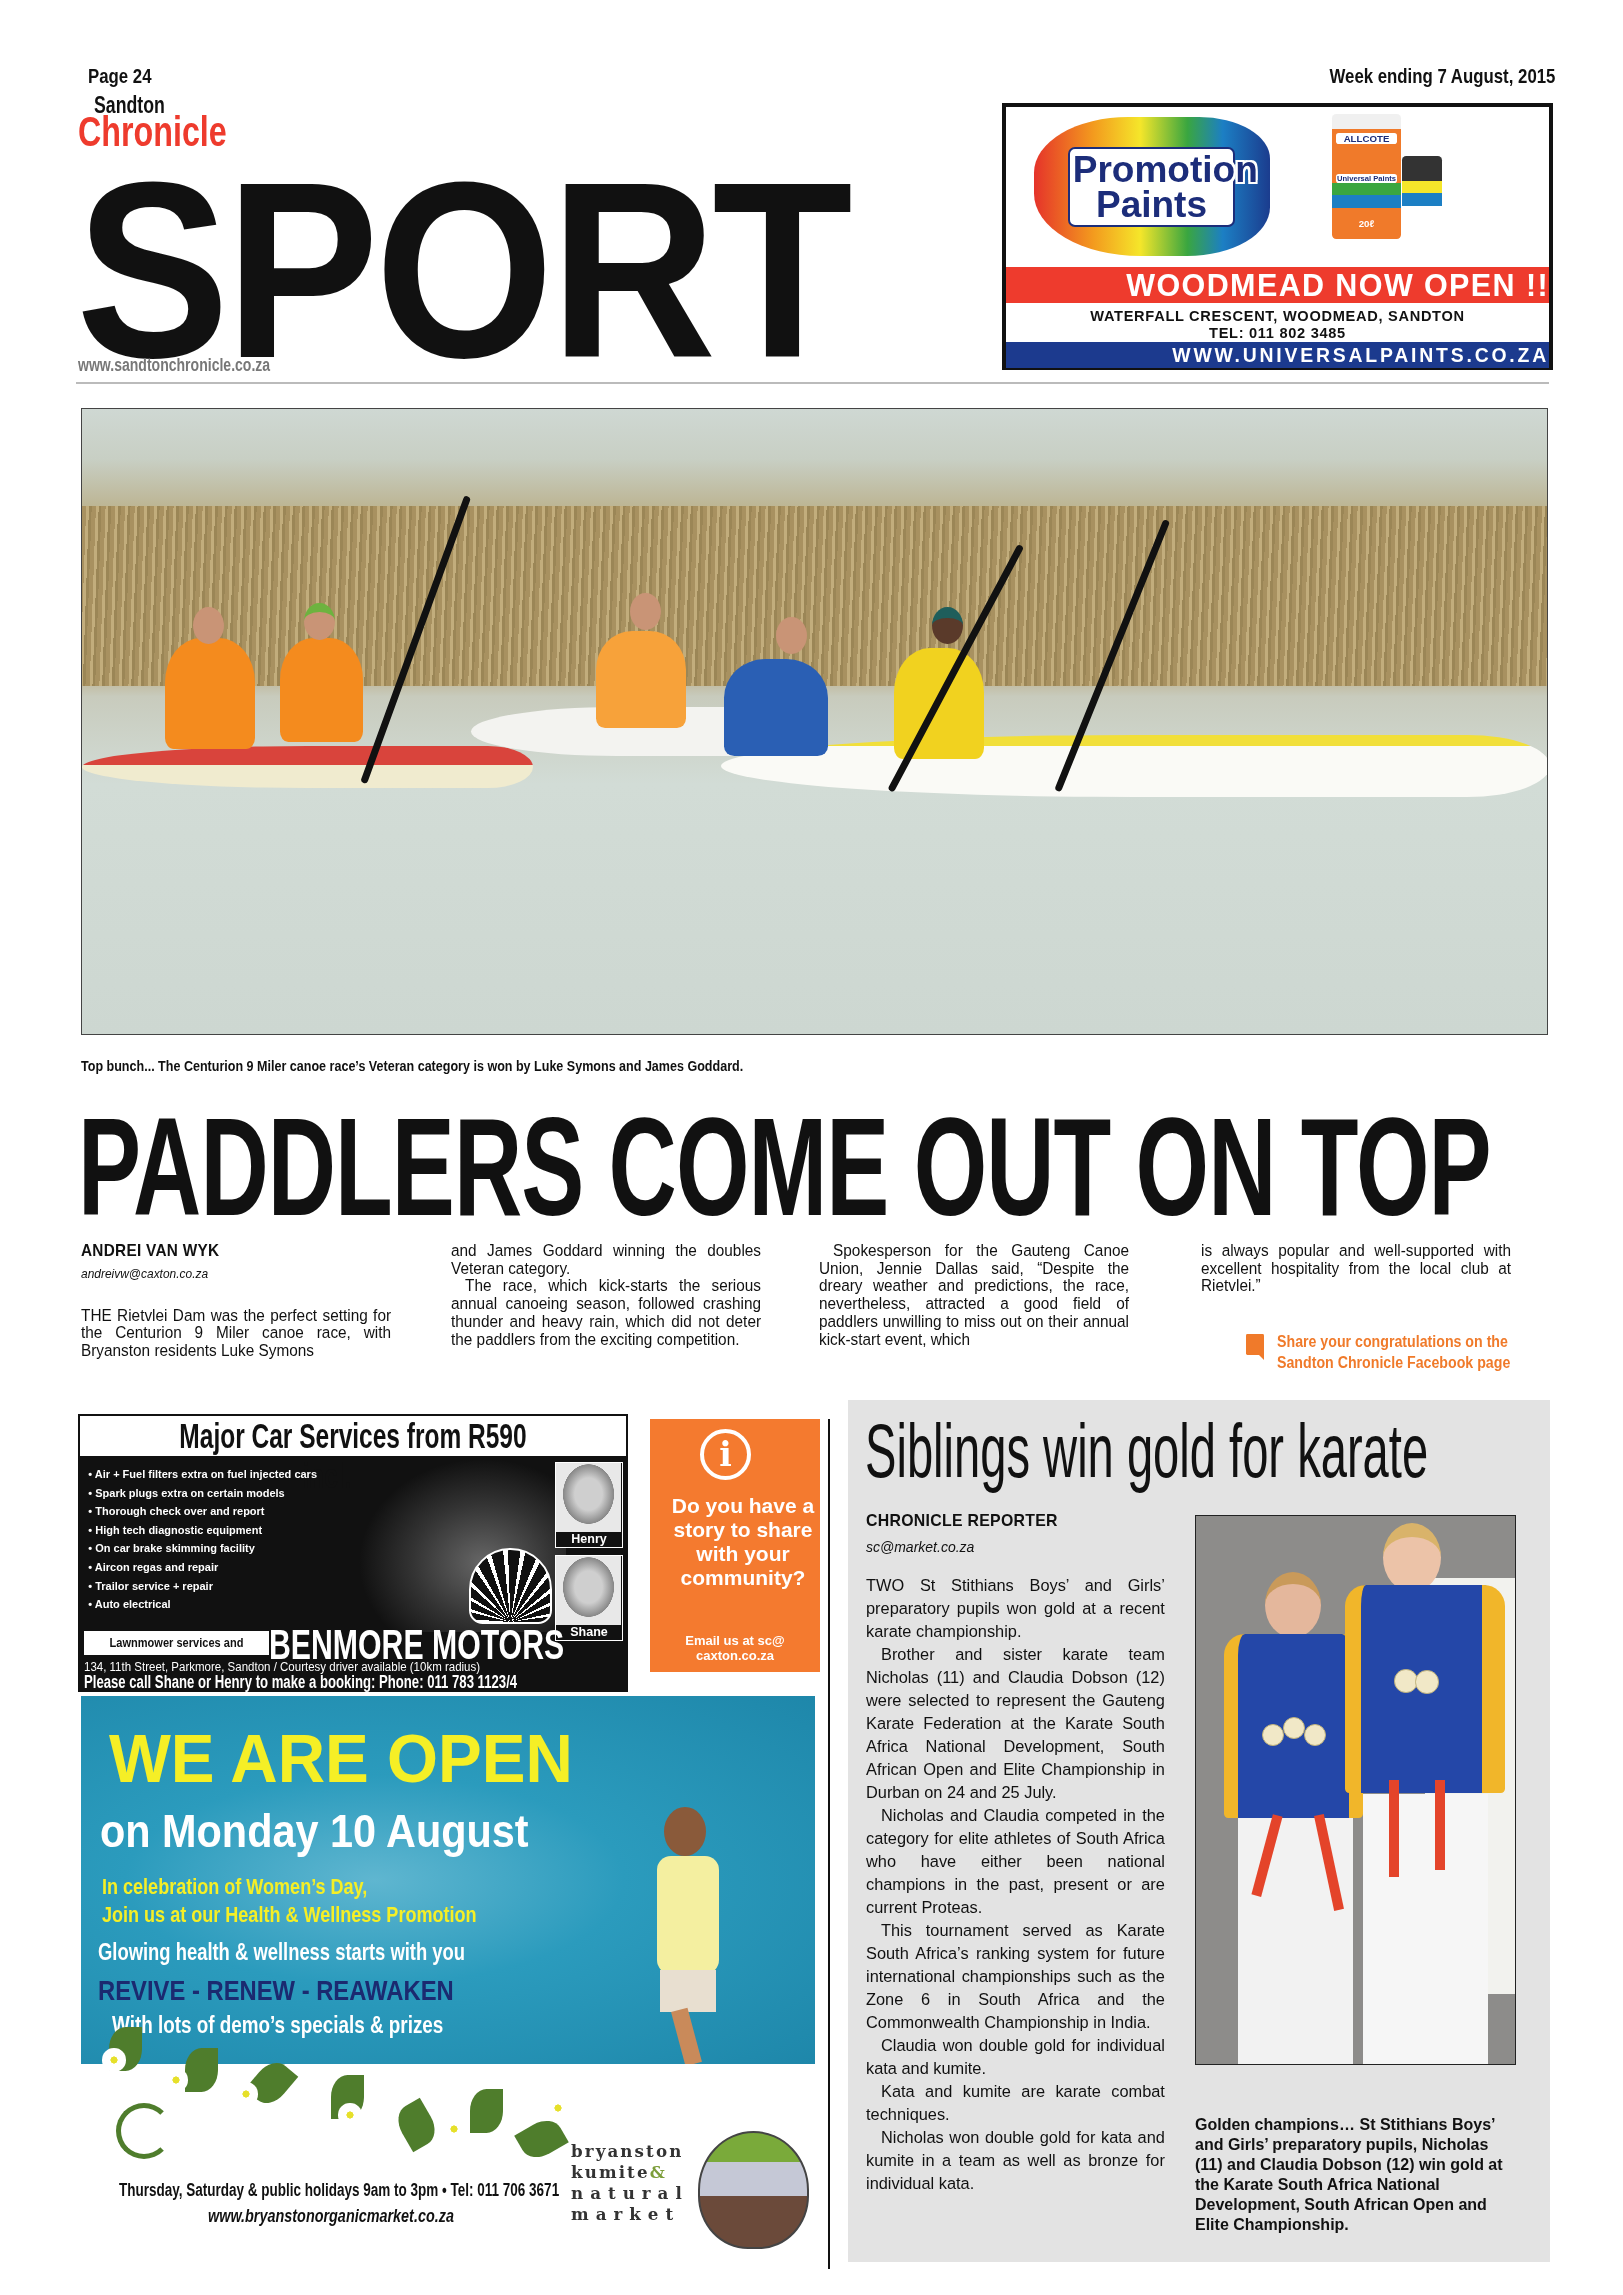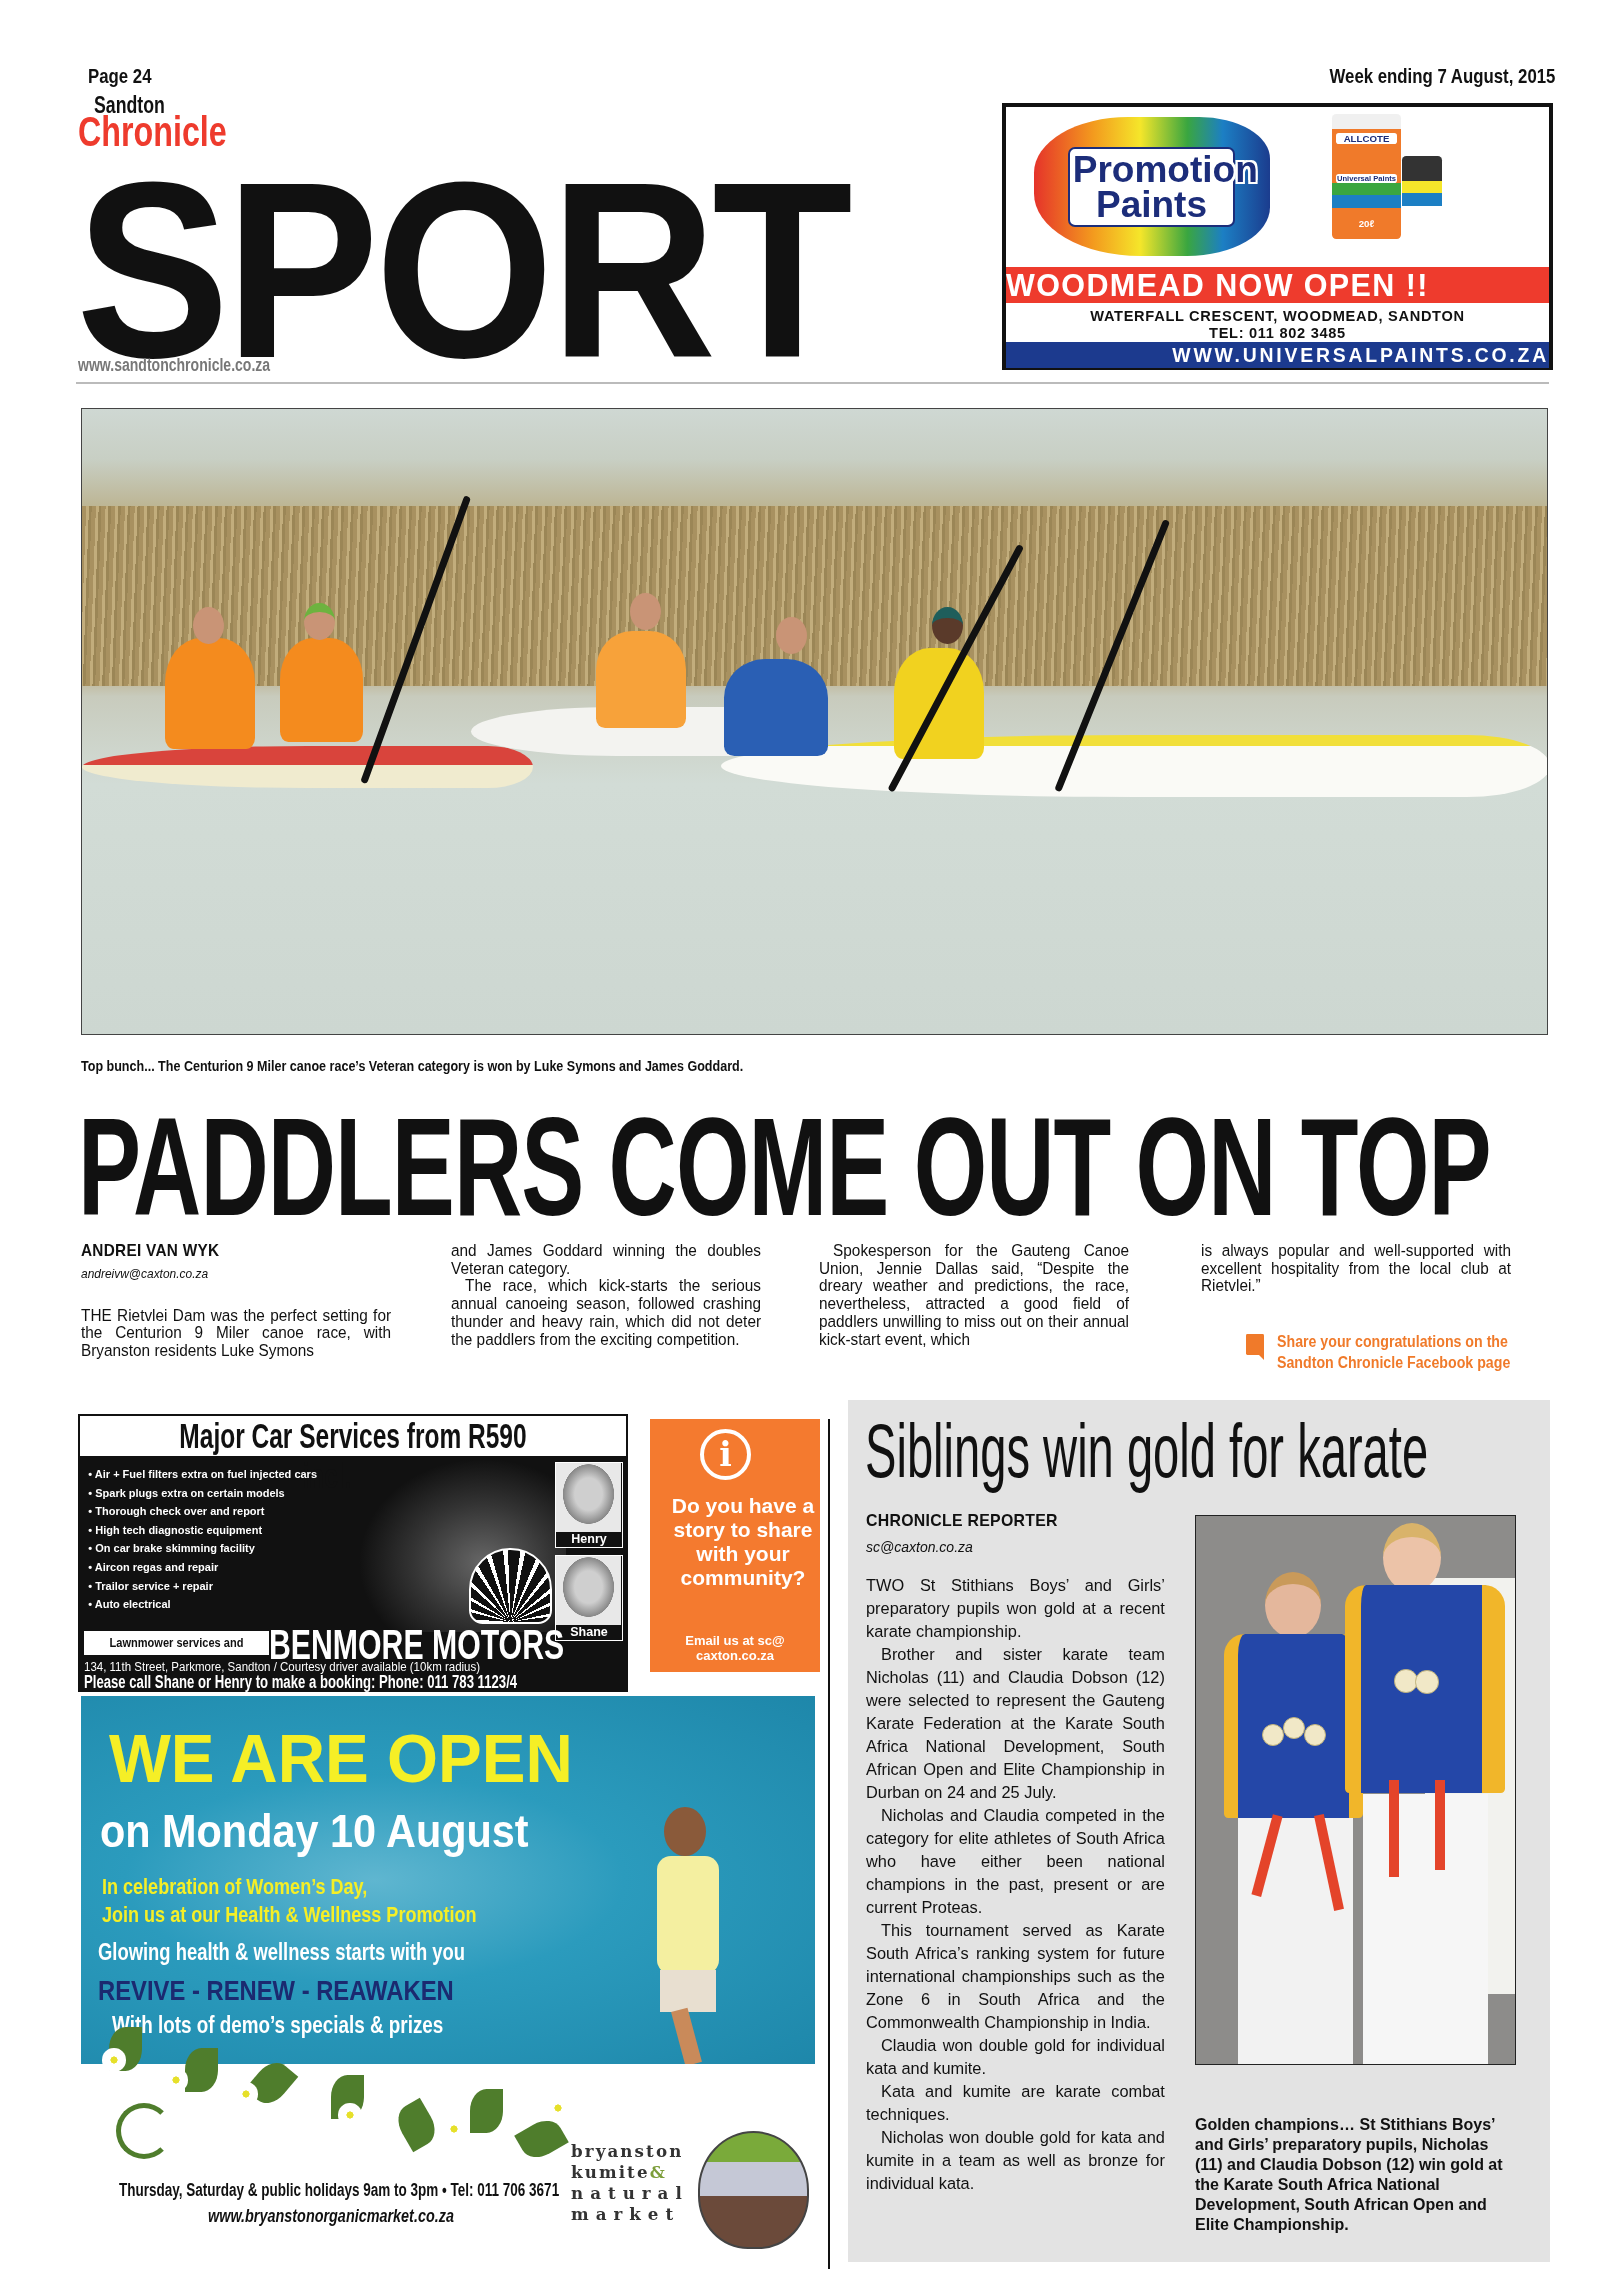--- a/index.html
+++ b/index.html
@@ -19,21 +19,21 @@
   
   #up-ad{left:1002px;top:103px;width:551px;height:267px;border:4.2px solid #111;background:#fff}
   #up-splash{left:28px;top:9.7px;width:236px;height:139px;border-radius:40% 30% 35% 45%;
     background:linear-gradient(90deg,#e5332a 0%,#f39a1e 25%,#f5e62a 45%,#3aa640 65%,#1c7fc4 80%,#1b3c8e 100%)}
   #up-logo{left:62px;top:40px;width:167px;text-align:center;color:#1c2d7a;font-weight:bold;font-size:37px;line-height:35px;
     text-shadow:2.1px 2.1px 0 #fff,-2.1px -2.1px 0 #fff,2.1px -2.1px 0 #fff,-2.1px 2.1px 0 #fff;background:#fff;border-radius:7px;border:2.8px solid #1c2d7a;padding:2.8px}
   .bucket{position:absolute;border-radius:4.2px;background:linear-gradient(180deg,#f0f0f0 0 12%,#f07a2a 12% 55%,#3aa640 55% 65%,#1c7fc4 65% 75%,#f07a2a 75%)}
   #up-bucket-big{left:326px;top:7px;width:69px;height:125px}
   #up-bucket-small{left:396px;top:49px;width:40px;height:83px;background:linear-gradient(180deg,#333 0 30%,#f5e62a 30% 45%,#1c7fc4 45% 60%,#fff 60%)}
   .bucket-label{position:absolute;left:0;right:0;text-align:center;color:#1c2d7a;font-weight:bold;font-size:9.7px;background:#fff;border-radius:2.8px;margin:0 4.2px}
-  #up-banner{left:0;top:160px;width:543px;height:36px;background:#ee3b2d;color:#fff;font-size:30.5px;font-weight:bold;text-align:left;line-height:36px;letter-spacing:1.4px}
+  #up-banner{left:0;top:160px;width:543px;height:36px;background:#ee3b2d;color:#fff;font-size:30.5px;font-weight:bold;text-align:right;line-height:36px;letter-spacing:1.4px}
   #up-addr{left:0;top:201px;width:543px;text-align:center;font-size:14.6px;font-weight:bold;letter-spacing:0.7px;line-height:16.7px}
   #up-url{left:0;top:235px;width:543px;height:26px;background:#1c3a8e;color:#fff;font-size:19.4px;font-weight:bold;text-align:right;line-height:26px;letter-spacing:2.8px}
 
   
   #canoe-photo{left:81px;top:408px;width:1467px;height:627px;border:0.7px solid #444;overflow:hidden;
     background:linear-gradient(180deg,#cfd8d3 0%,#c8cfc4 8%,#b9ad85 18%,#b59f6f 40%,#c8cbbd 46%,#d2dcd6 60%,#cdd7d1 100%)}
   .reeds{position:absolute;left:0;top:97px;width:100%;height:180px;
     background:repeating-linear-gradient(92deg,#a89160 0 4.2px,#c2ad7c 4.2px 7px,#9b8656 7px 9.7px)}
   .boat{position:absolute;border-radius:50% 10% 10% 50%/50%}
   .paddler{position:absolute;border-radius:40% 40% 10% 10%}
@@ -262,21 +262,21 @@
   <span>bryanston</span>
   <span><span style="display:inline">kumite</span><span class="amp" style="display:inline">&amp;</span></span>
   <span style="letter-spacing:7px">natural</span>
   <span style="letter-spacing:7px">market</span>
 </div>
 <div class="abs" id="org-logo-tree"></div>
 
 <div class="abs" id="karate-box">
   <div class="abs" id="karate-title">Siblings win gold for karate</div>
   <div class="abs" id="karate-byline">CHRONICLE REPORTER</div>
-  <div class="abs" id="karate-email">sc@caxton.co.za</div>
+  <div class="abs" id="karate-email">sc@market.co.za</div>
   <div class="abs" id="karate-body">
     <p>TWO St Stithians Boys’ and Girls’ preparatory pupils won gold at a recent karate championship.</p>
     <p class="ind">Brother and sister karate team Nicholas (11) and Claudia Dobson (12) were selected to represent the Gauteng Karate Federation at the Karate South Africa National Development, South African Open and Elite Championship in Durban on 24 and 25 July.</p>
     <p class="ind">Nicholas and Claudia competed in the category for elite athletes of South Africa who have either been national champions in the past, present or are current Proteas.</p>
     <p class="ind">This tournament served as Karate South Africa’s ranking system for future international championships such as the Zone 6 in South Africa and the Commonwealth Championship in India.</p>
     <p class="ind">Claudia won double gold for individual kata and kumite.</p>
     <p class="ind">Kata and kumite are karate combat techniques.</p>
     <p class="ind">Nicholas won double gold for kata and kumite in a team as well as bronze for individual kata.</p>
   </div>
   <div class="abs" id="karate-photo">

